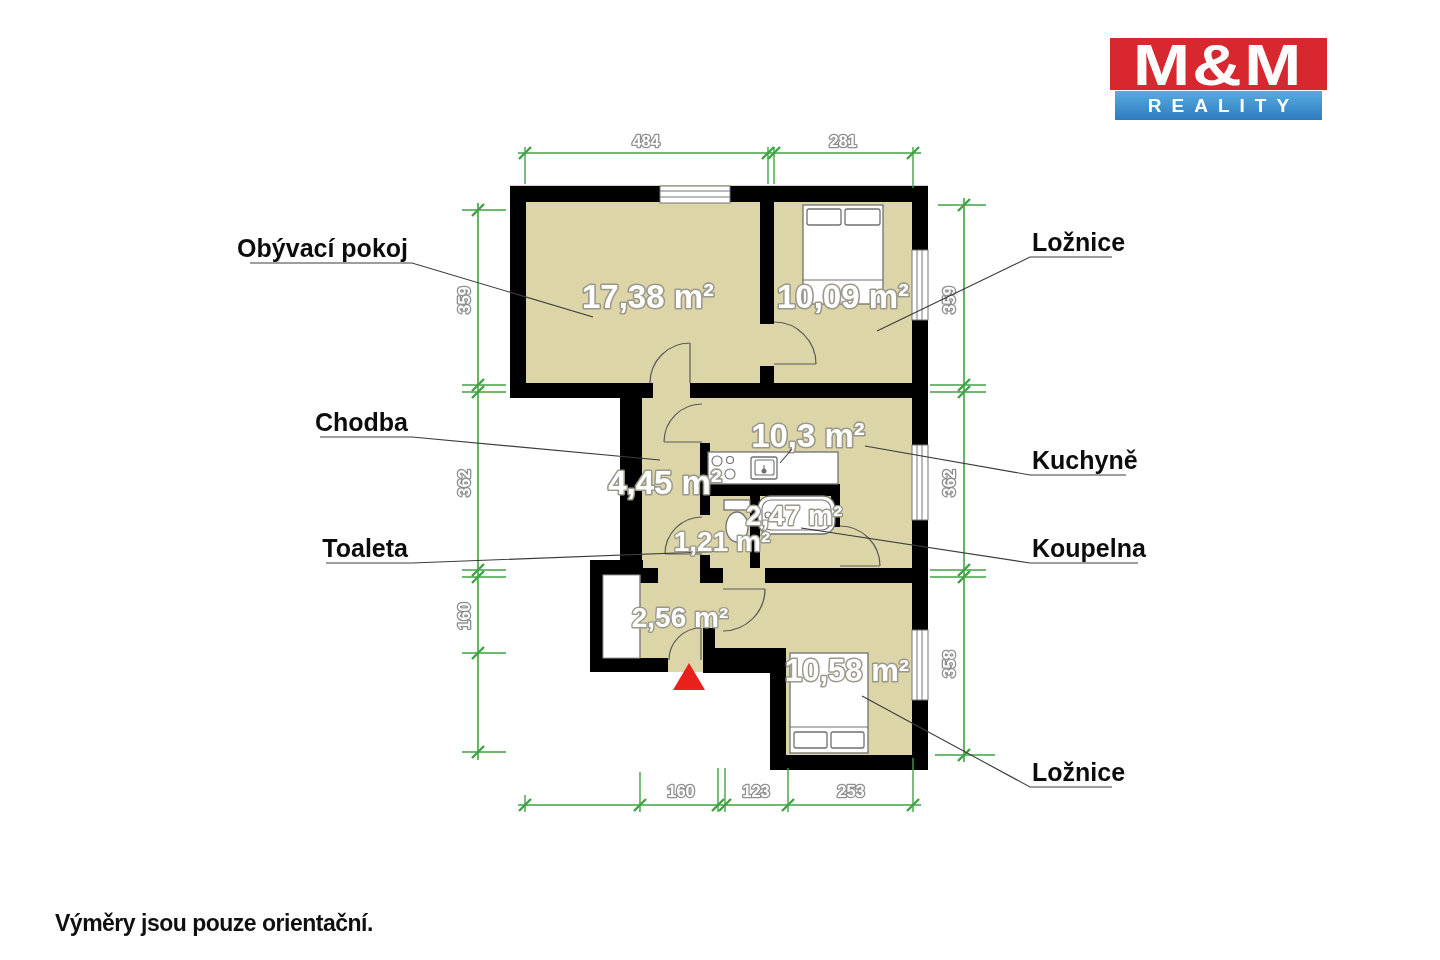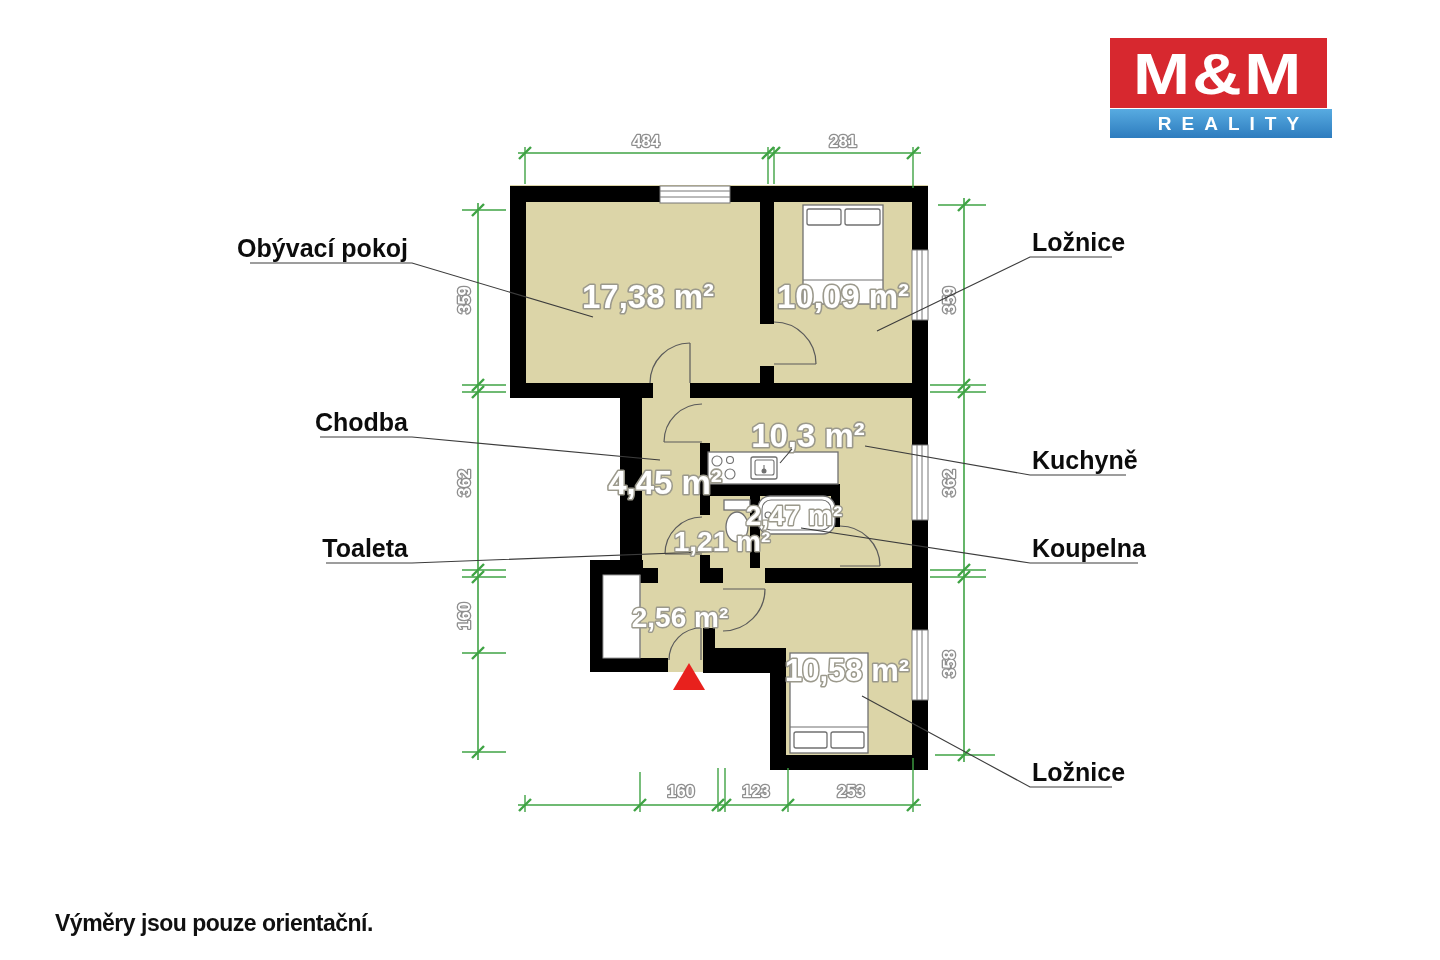--- a/index.html
+++ b/index.html
@@ -19,27 +19,27 @@
   .area{font-weight:bold;fill:#fff;stroke:#9b998c;paint-order:stroke;
         stroke-linejoin:round;text-anchor:middle;}
   .a-big{font-size:33px;stroke-width:3.2;}
   .a-mid{font-size:31px;stroke-width:3.0;}
   .a-small{font-size:28px;stroke-width:2.8;}
   .rname{font-weight:bold;fill:#0c0c0c;font-size:25px;}
   .leader{stroke:#3c3c3c;stroke-width:1.1;fill:none;}
   .win{fill:#fff;stroke:#777;stroke-width:1;}
   .winline{stroke:#777;stroke-width:1;fill:none;}
   .logo{position:absolute;left:1110px;top:38px;width:217px;}
-  .logo-red{width:217px;height:70px;background:#d7282f;display:flex;
+  .logo-red{width:217px;height:52px;background:#d7282f;display:flex;
             align-items:center;justify-content:center;text-align:right;}
   .logo-red span{color:#fff;font-weight:bold;font-size:58px;letter-spacing:2px;
                  transform:scaleX(1.18);display:inline-block;}
   .logo-blue{width:207px;height:29px;margin:1px auto 0 auto;
              background:linear-gradient(#58abe1,#2d7cbe);display:flex;
-             align-items:center;justify-content:center;padding-left:15px;}
+             align-items:center;justify-content:center;}
   .logo-blue span{color:#fff;font-weight:bold;font-size:19px;letter-spacing:10px;
                   padding-left:10px;}
   .disclaimer{position:absolute;left:55px;top:910px;font-size:23px;font-weight:bold;
               color:#101010;letter-spacing:-0.5px;}
 </style>
 </head>
 <body>
 
 
 

